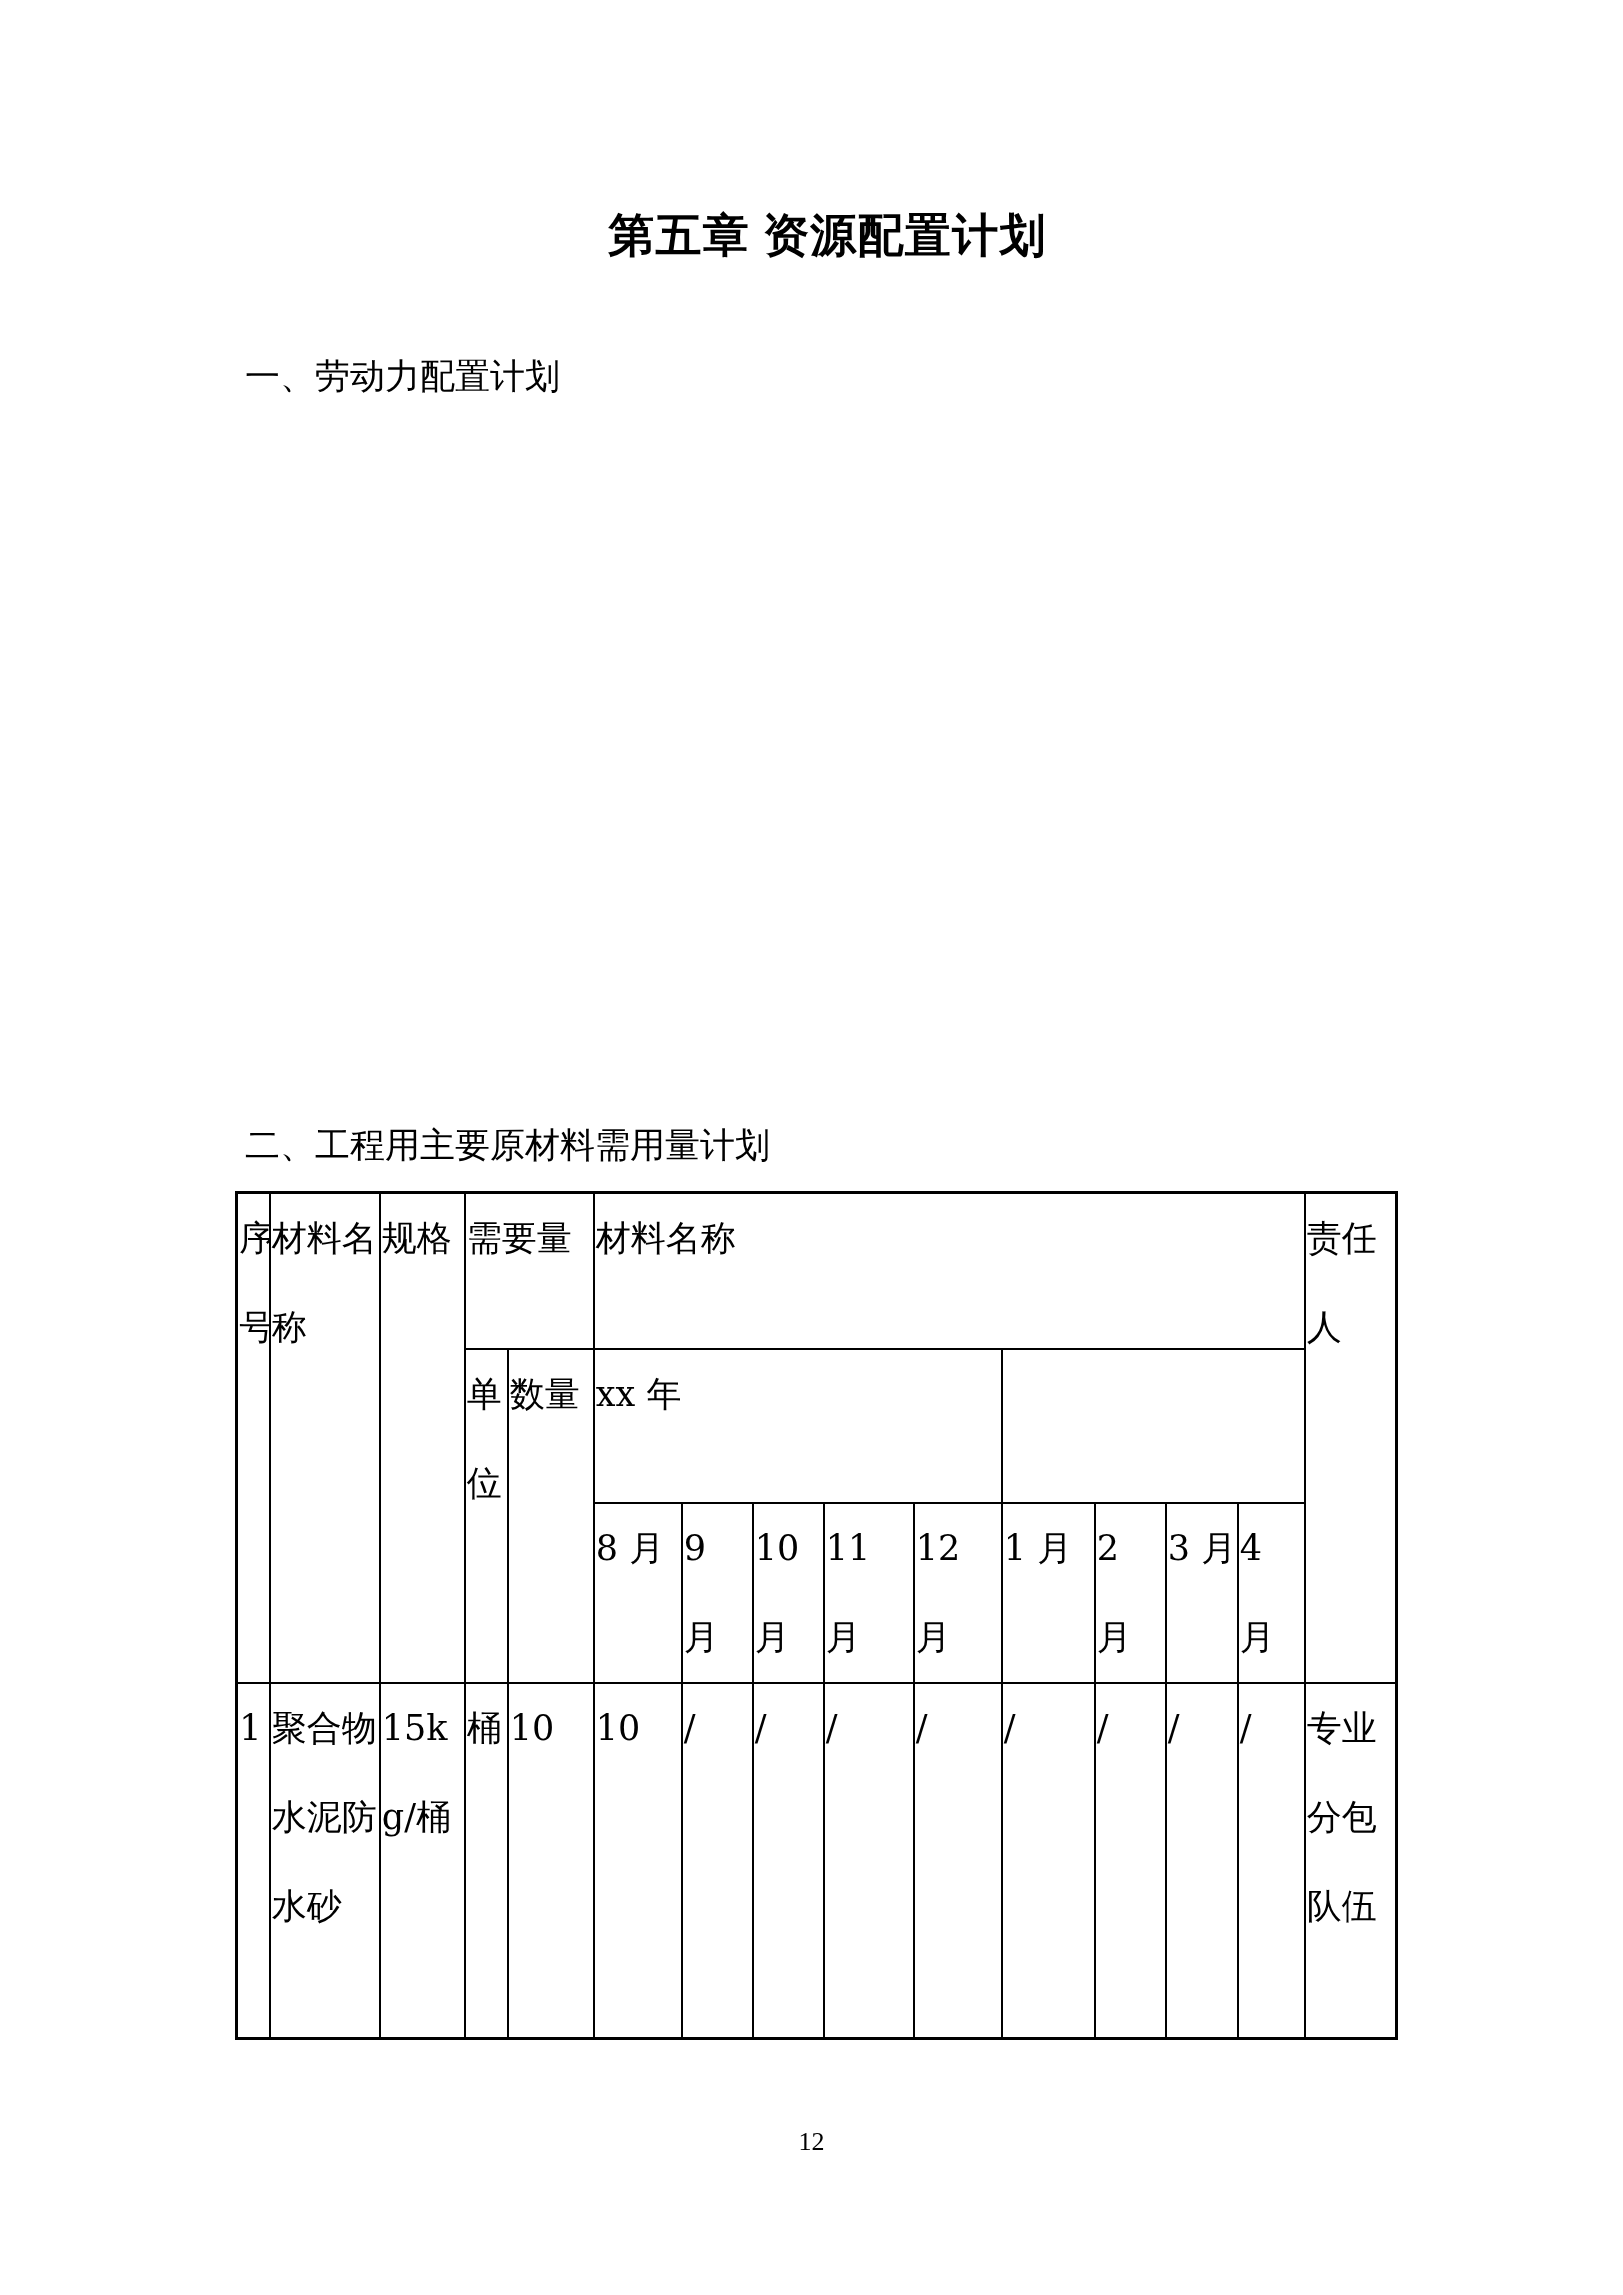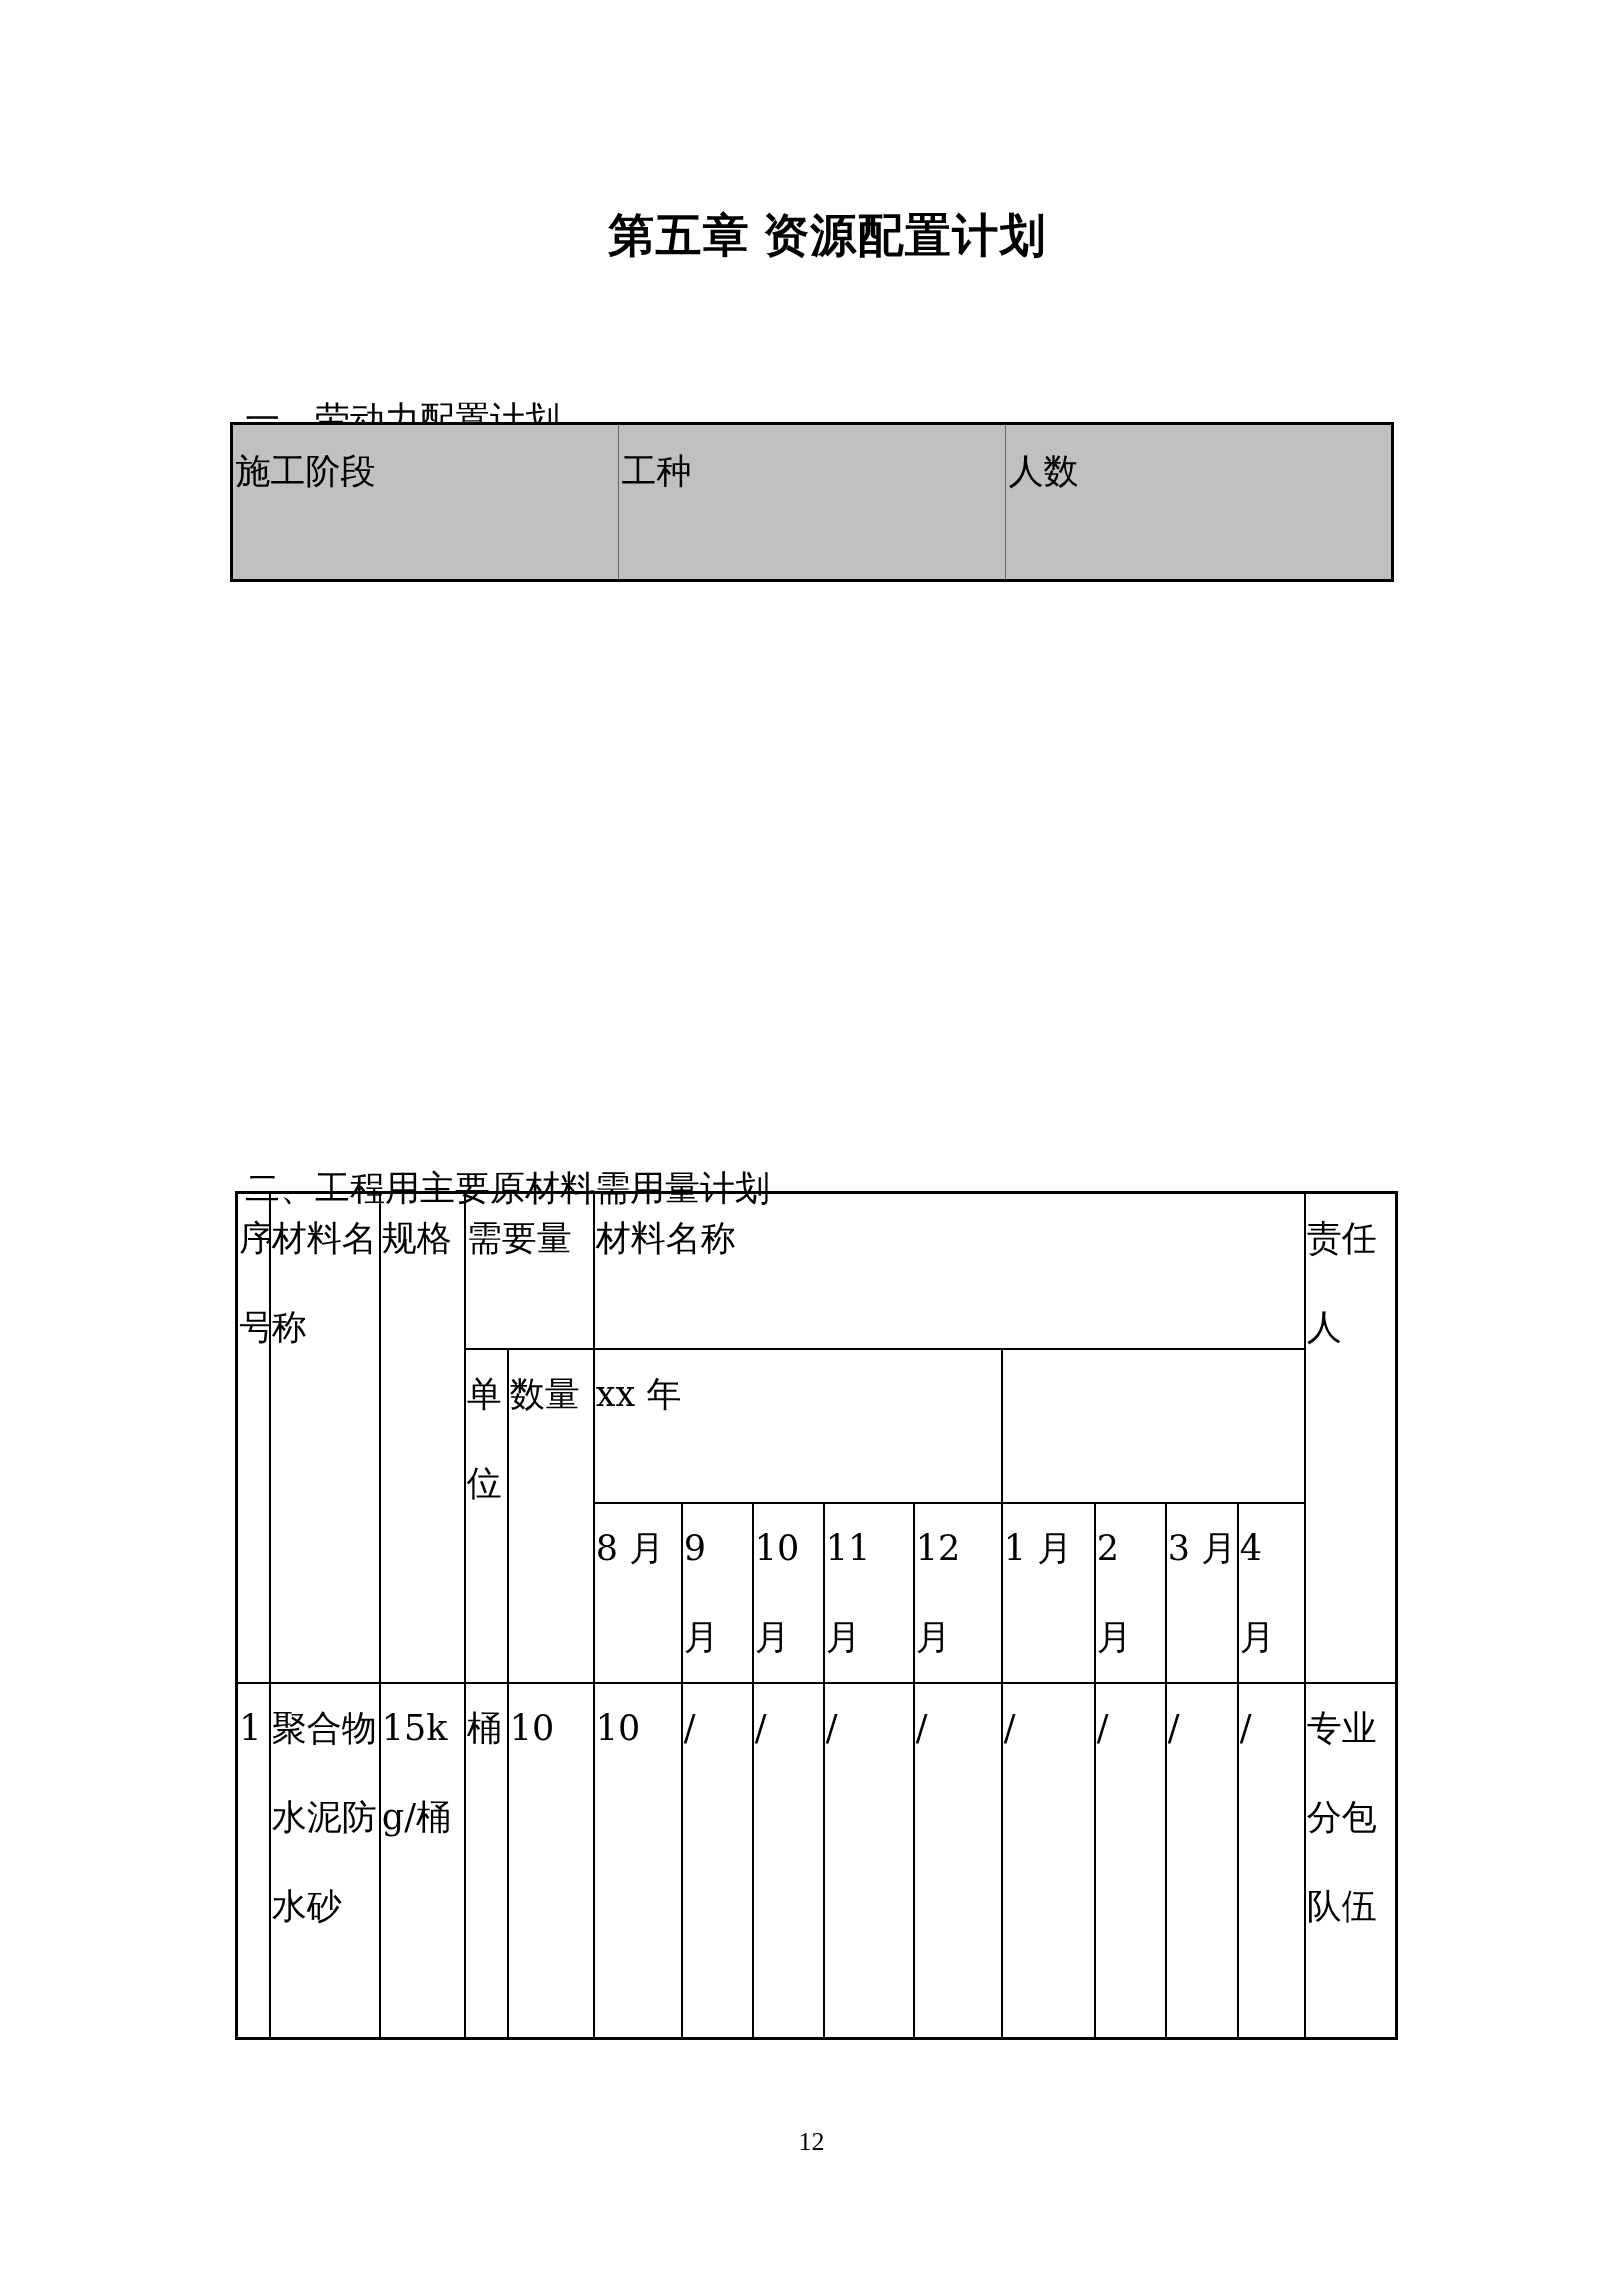--- a/index.html
+++ b/index.html
@@ -2,21 +2,21 @@
 <html style="font-size:10.5px"><head>
 <meta charset="utf-8">
 <style>
   html, body { margin: 0; padding: 0; background: #ffffff; }
   body { width: 1623px; height: 2295px; position: relative; overflow: hidden;
          font-family: "DejaVu Serif", "Liberation Serif", serif; color: #000; }
   .abs { position: absolute; }
   .title { left: 16px; width: 1623px; top: 203px; text-align: center;
            font-family: Liberation Serif, serif;
            font-weight: bold; font-size: 46px; line-height: 65px; letter-spacing: 1.3px; }
-  .h2 { left: 245px; font-size: 35px; line-height: 52px; margin-top: 43px; }
+  .h2 { left: 245px; font-size: 35px; line-height: 52px; }
   .pageno { left: 0; width: 1623px; top: 2127px; text-align: center; font-size: 26px;
             font-family: "Liberation Serif", serif; }
 
   table { border-collapse: collapse; table-layout: fixed; position: absolute; }
   td { padding: 0; vertical-align: top; font-size: 35px; line-height: 89px;
        border: 1px solid #000; overflow: hidden; white-space: nowrap; }
 
   #t1 { left: 230px; top: 422px; width: 1161px; border: 3.3px solid #000; }
   #t1 td { height: 154px; line-height: 92px; border: 0.7px solid #666; padding-left: 2.6px; }
   #t1 tr.hdr td { background: #c0c0c0; }
@@ -35,25 +35,20 @@
 
 <div class="abs h2" style="top:350px;">一、劳动力配置计划</div>
 
 <table id="t1">
   <colgroup>
       <col style="width:387px">
       <col style="width:387px">
       <col style="width:387px">
     </colgroup>
   <tbody>
-      <tr class="hdr">
-    <td>施工阶段</td>
-    <td>工种</td>
-    <td>人数</td>
-  </tr>
 </tbody>
   </table>
 
 <div class="abs h2" style="top:1119px;">二、工程用主要原材料需用量计划</div>
 
 <table id="t2">
   <colgroup>
     <col style="width:33px">
       <col style="width:110px">
       <col style="width:85px">

